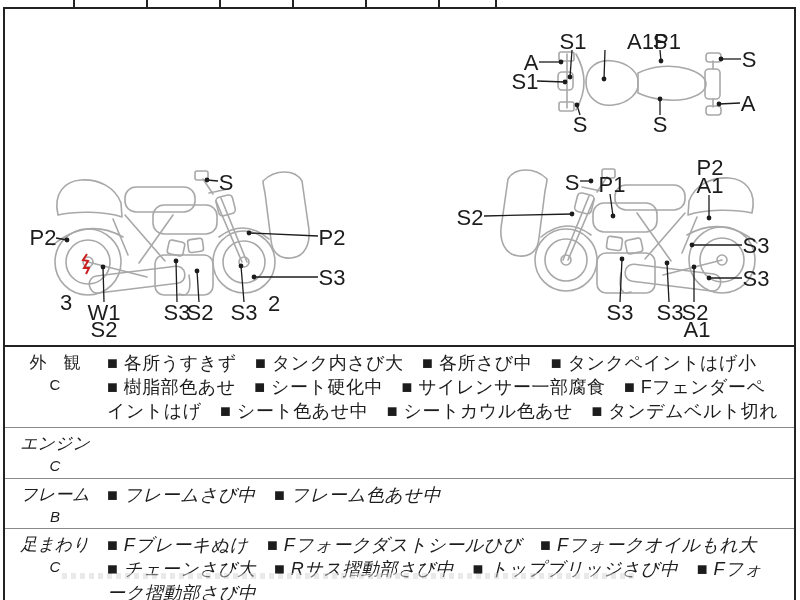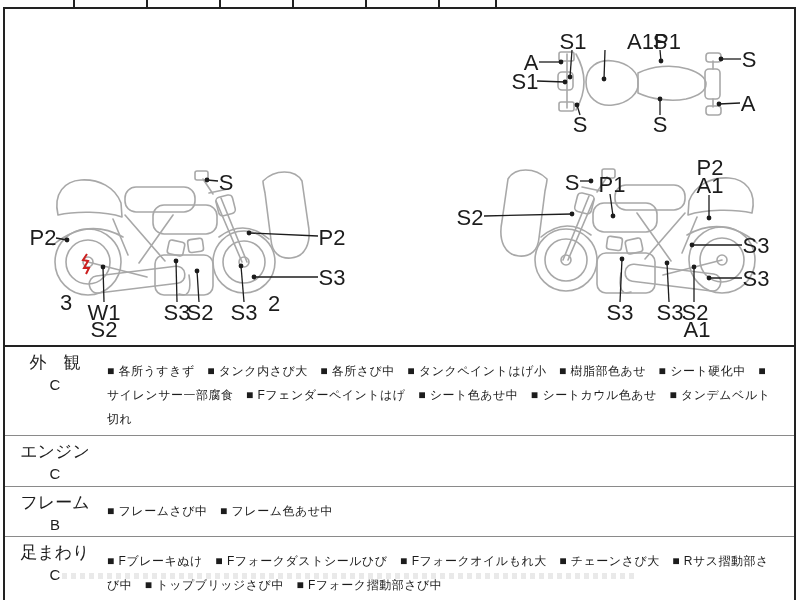--- a/index.html
+++ b/index.html
@@ -26,26 +26,26 @@
   .bike{stroke:var(--art);stroke-width:1.6;fill:none;stroke-linejoin:round;stroke-linecap:round;}
   .leader-line{stroke:var(--ink);stroke-width:1.3;}
   .leader-dot{fill:var(--ink);stroke:none;}
   .red-mark{stroke:var(--red);stroke-width:2;fill:none;}
   
   .insp-table{
     position:absolute;left:5px;top:345px;width:789px;
     border-top:2px solid var(--frame);
   }
   .insp-row{display:grid;grid-template-columns:100px 1fr;}
-  .insp-row + .insp-row{border-top:1px solid var(--sep);}
+  .insp-row + .insp-row{border-top:1px solid var(--sep);font-style:italic;}
   .insp-cat{text-align:center;padding-top:5px;}
   .cat-name{font-size:17px;line-height:22px;}
   .cat-grade{font-size:15px;line-height:22px;}
   .insp-items{
-    font-size:12px;line-height:24px;padding:12px 14px 4px 2px;
+    font-size:18px;line-height:24px;padding:4px 14px 4px 2px;
     letter-spacing:0.5px;
   }
   .r1{min-height:74px;} .r2{min-height:50px;} .r3{min-height:48px;} .r4{min-height:70px;}
   
   .faint-footnote{
     position:absolute;left:62px;top:573px;width:572px;height:6px;opacity:.45;
     background:repeating-linear-gradient(90deg,#cfcfcf 0 5px,#ffffff 5px 9px);
   }
 </style>
 </head>

